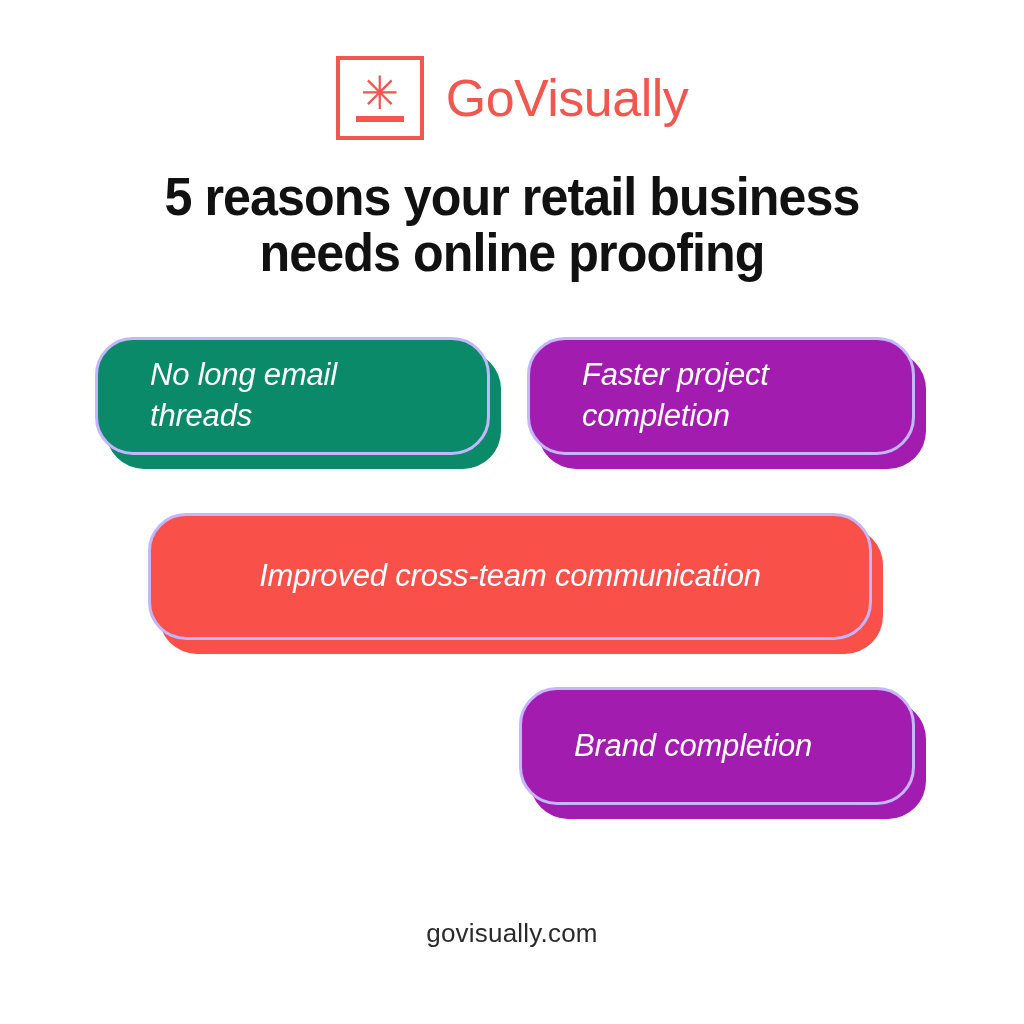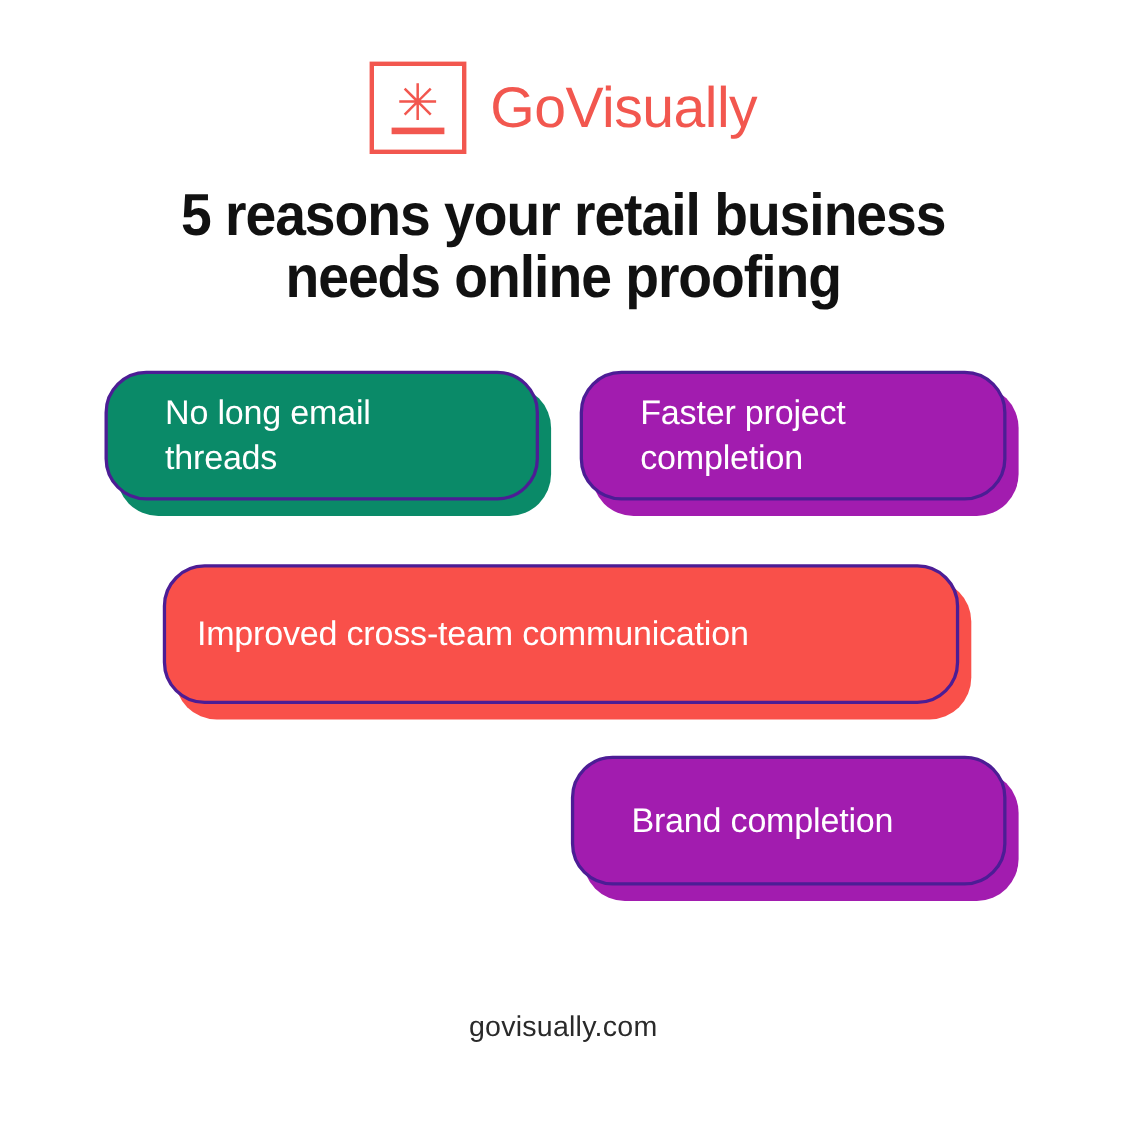--- a/index.html
+++ b/index.html
@@ -103,36 +103,37 @@
     box-sizing: border-box;
   }
   .pill .face {
     position: absolute;
     left: 0;
     top: 0;
     width: 100%;
     height: 100%;
     border-radius: 38px;
     box-sizing: border-box;
-    border: 3px solid #4c1d95;
+    border: 3px solid #c4b5fd;
     display: flex;
     align-items: center;
     overflow: hidden;
+    font-style: italic;
   }
   .pill .label {
     color: #ffffff;
     font-size: 31px;
     font-weight: 500;
     line-height: 1.32;
     padding-left: 52px;
     padding-right: 26px;
     white-space: pre-line;
     letter-spacing: -0.2px;
   }
-  .pill.center .face { }
+  .pill.center .face { justify-content: center; }
   .pill.center .label { padding-left: 28px; padding-right: 28px; }
 
   .green .shadow, .green .face { background: #0A8A68; }
   .blue  .shadow, .blue  .face { background: #a21caf; }
   .red   .shadow, .red   .face { background: #F9504A; }
 
   
   #pill-no-long-email-threads { left: 95px;  top: 337px; width: 395px; height: 118px; }
   #pill-faster-project-completion { left: 527px; top: 337px; width: 388px; height: 118px; }
   #pill-improved-cross-team-communication { left: 148px; top: 513px; width: 724px; height: 127px; }

